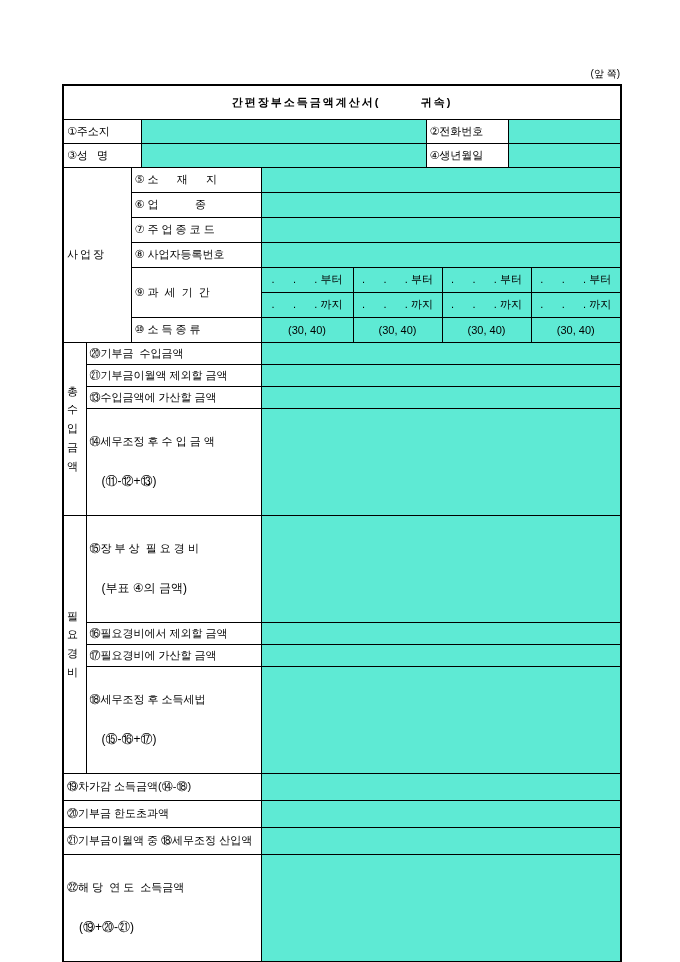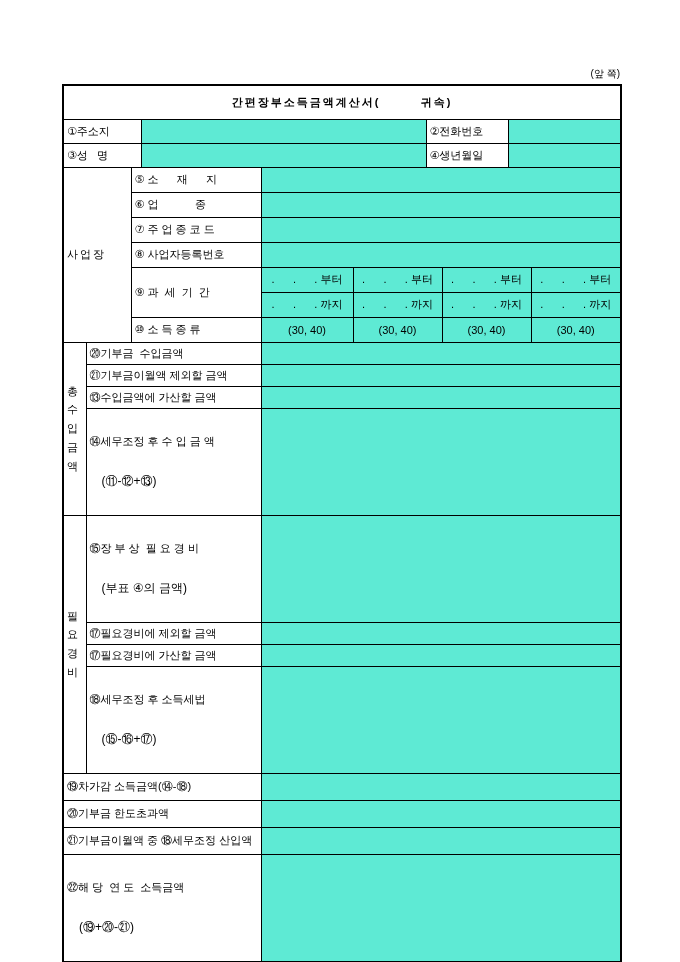--- a/index.html
+++ b/index.html
@@ -128,21 +128,21 @@
 
     <tr class="r30">
       <td rowspan="4" class="vert">필요경비</td>
       <td colspan="3" class="lbl">
         <div>⑮장 부 상  필 요 경 비</div>
         <div class="sub">(부표 ④의 금액)</div>
       </td>
       <td colspan="6" class="val"></td>
     </tr>
     <tr class="r22">
-      <td colspan="3" class="lbl">⑰필요경비에 제외할 금액</td>
+      <td colspan="3" class="lbl">⑯필요경비에서 제외할 금액</td>
       <td colspan="6" class="val"></td>
     </tr>
     <tr class="r22">
       <td colspan="3" class="lbl">⑰필요경비에 가산할 금액</td>
       <td colspan="6" class="val"></td>
     </tr>
     <tr class="r30">
       <td colspan="3" class="lbl">
         <div>⑱세무조정 후 소득세법</div>
         <div class="sub">(⑮-⑯+⑰)</div>

